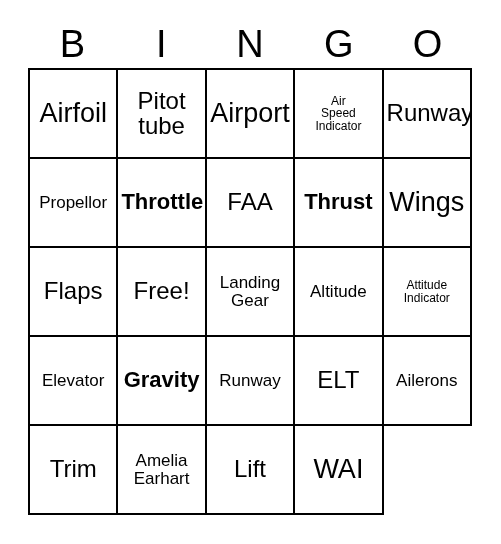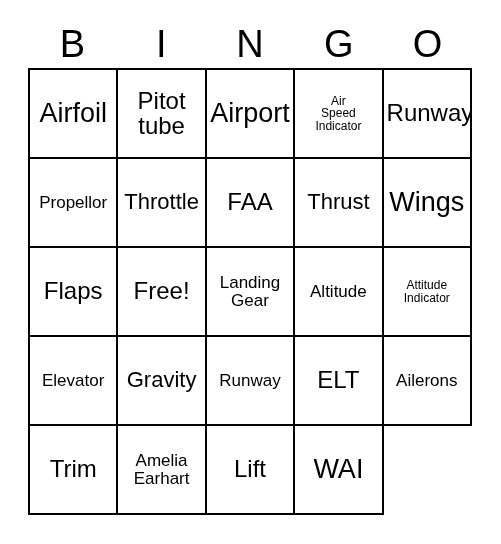--- a/index.html
+++ b/index.html
@@ -73,21 +73,21 @@
     display: block;
     color: #000000;
     line-height: 1.04;
     white-space: pre-line;
     width: 100%;
   }
 
   
   .fs-xl   { font-size: 24px; }
   .fs-lg   { font-size: 27px; }
-  .fs-md   { font-size: 22px; }
+  .fs-md   { font-size: 22px; font-weight: bold; }
   .fs-sm   { font-size: 17px; }
   .fs-xs   { font-size: 12px; }
 </style>
 </head>
 <body>
 
 <div id="bingo-card">
 
   <div class="header-row">
     <div class="header-letter">B</div>

